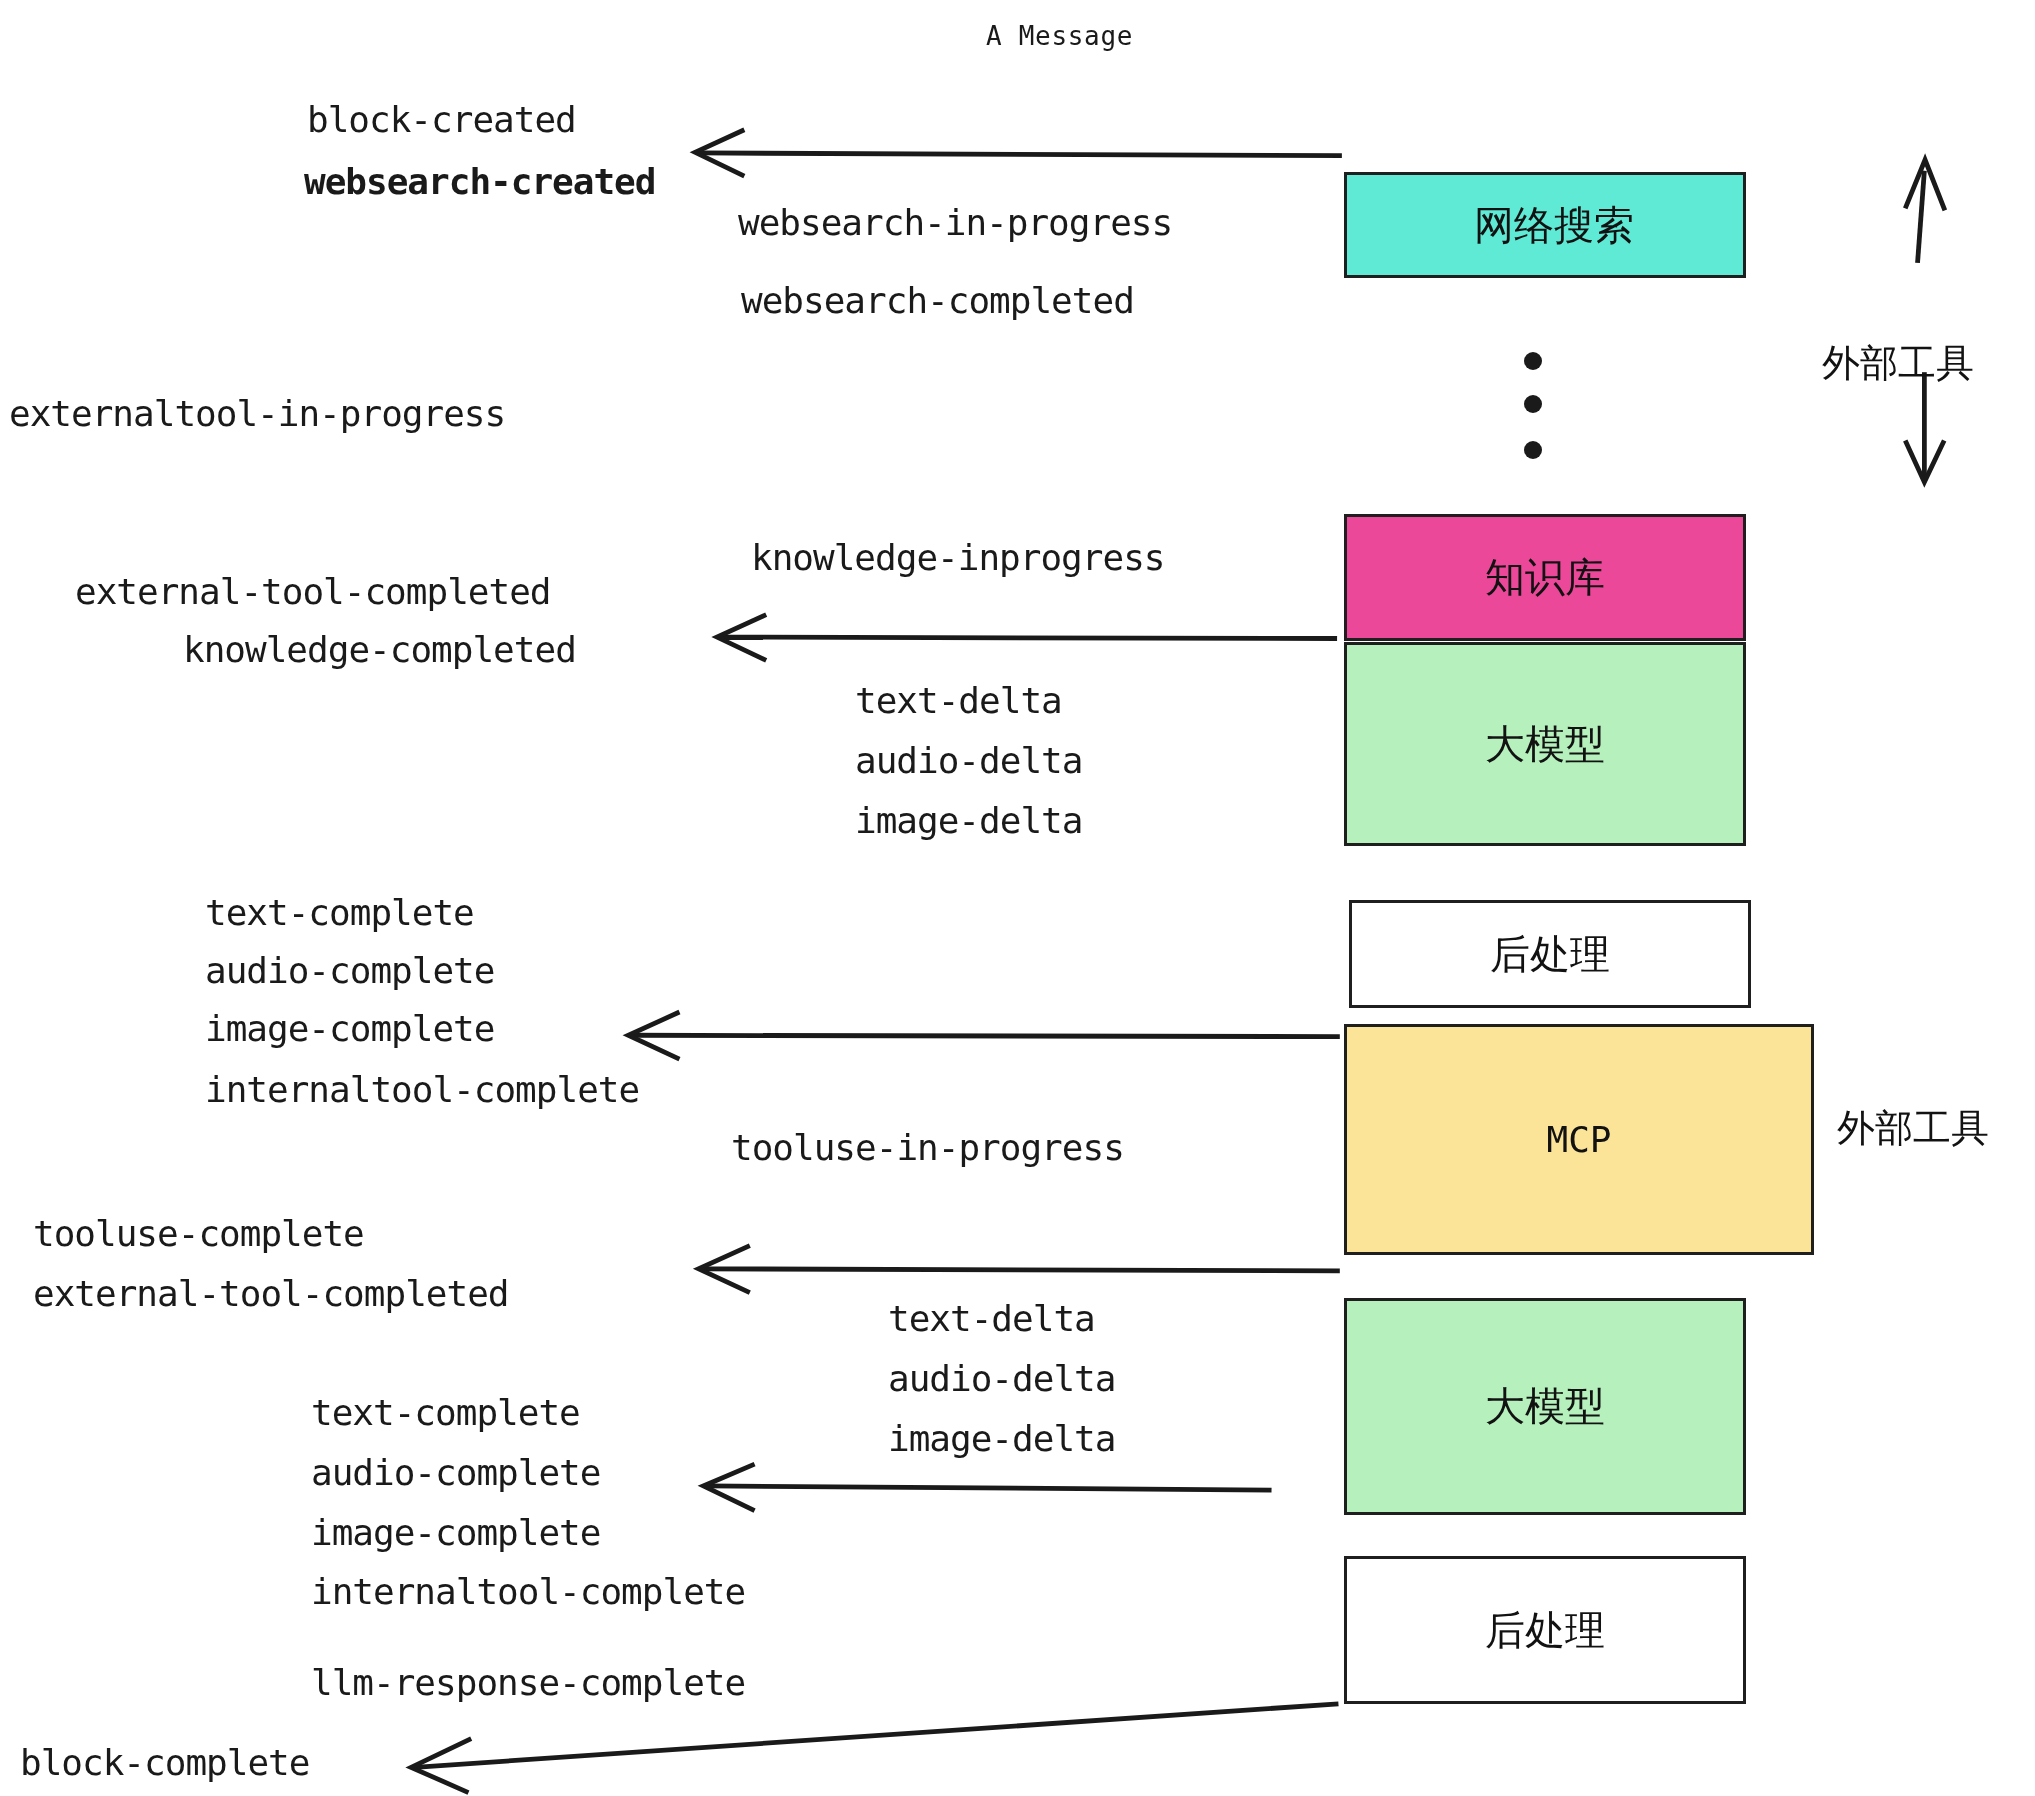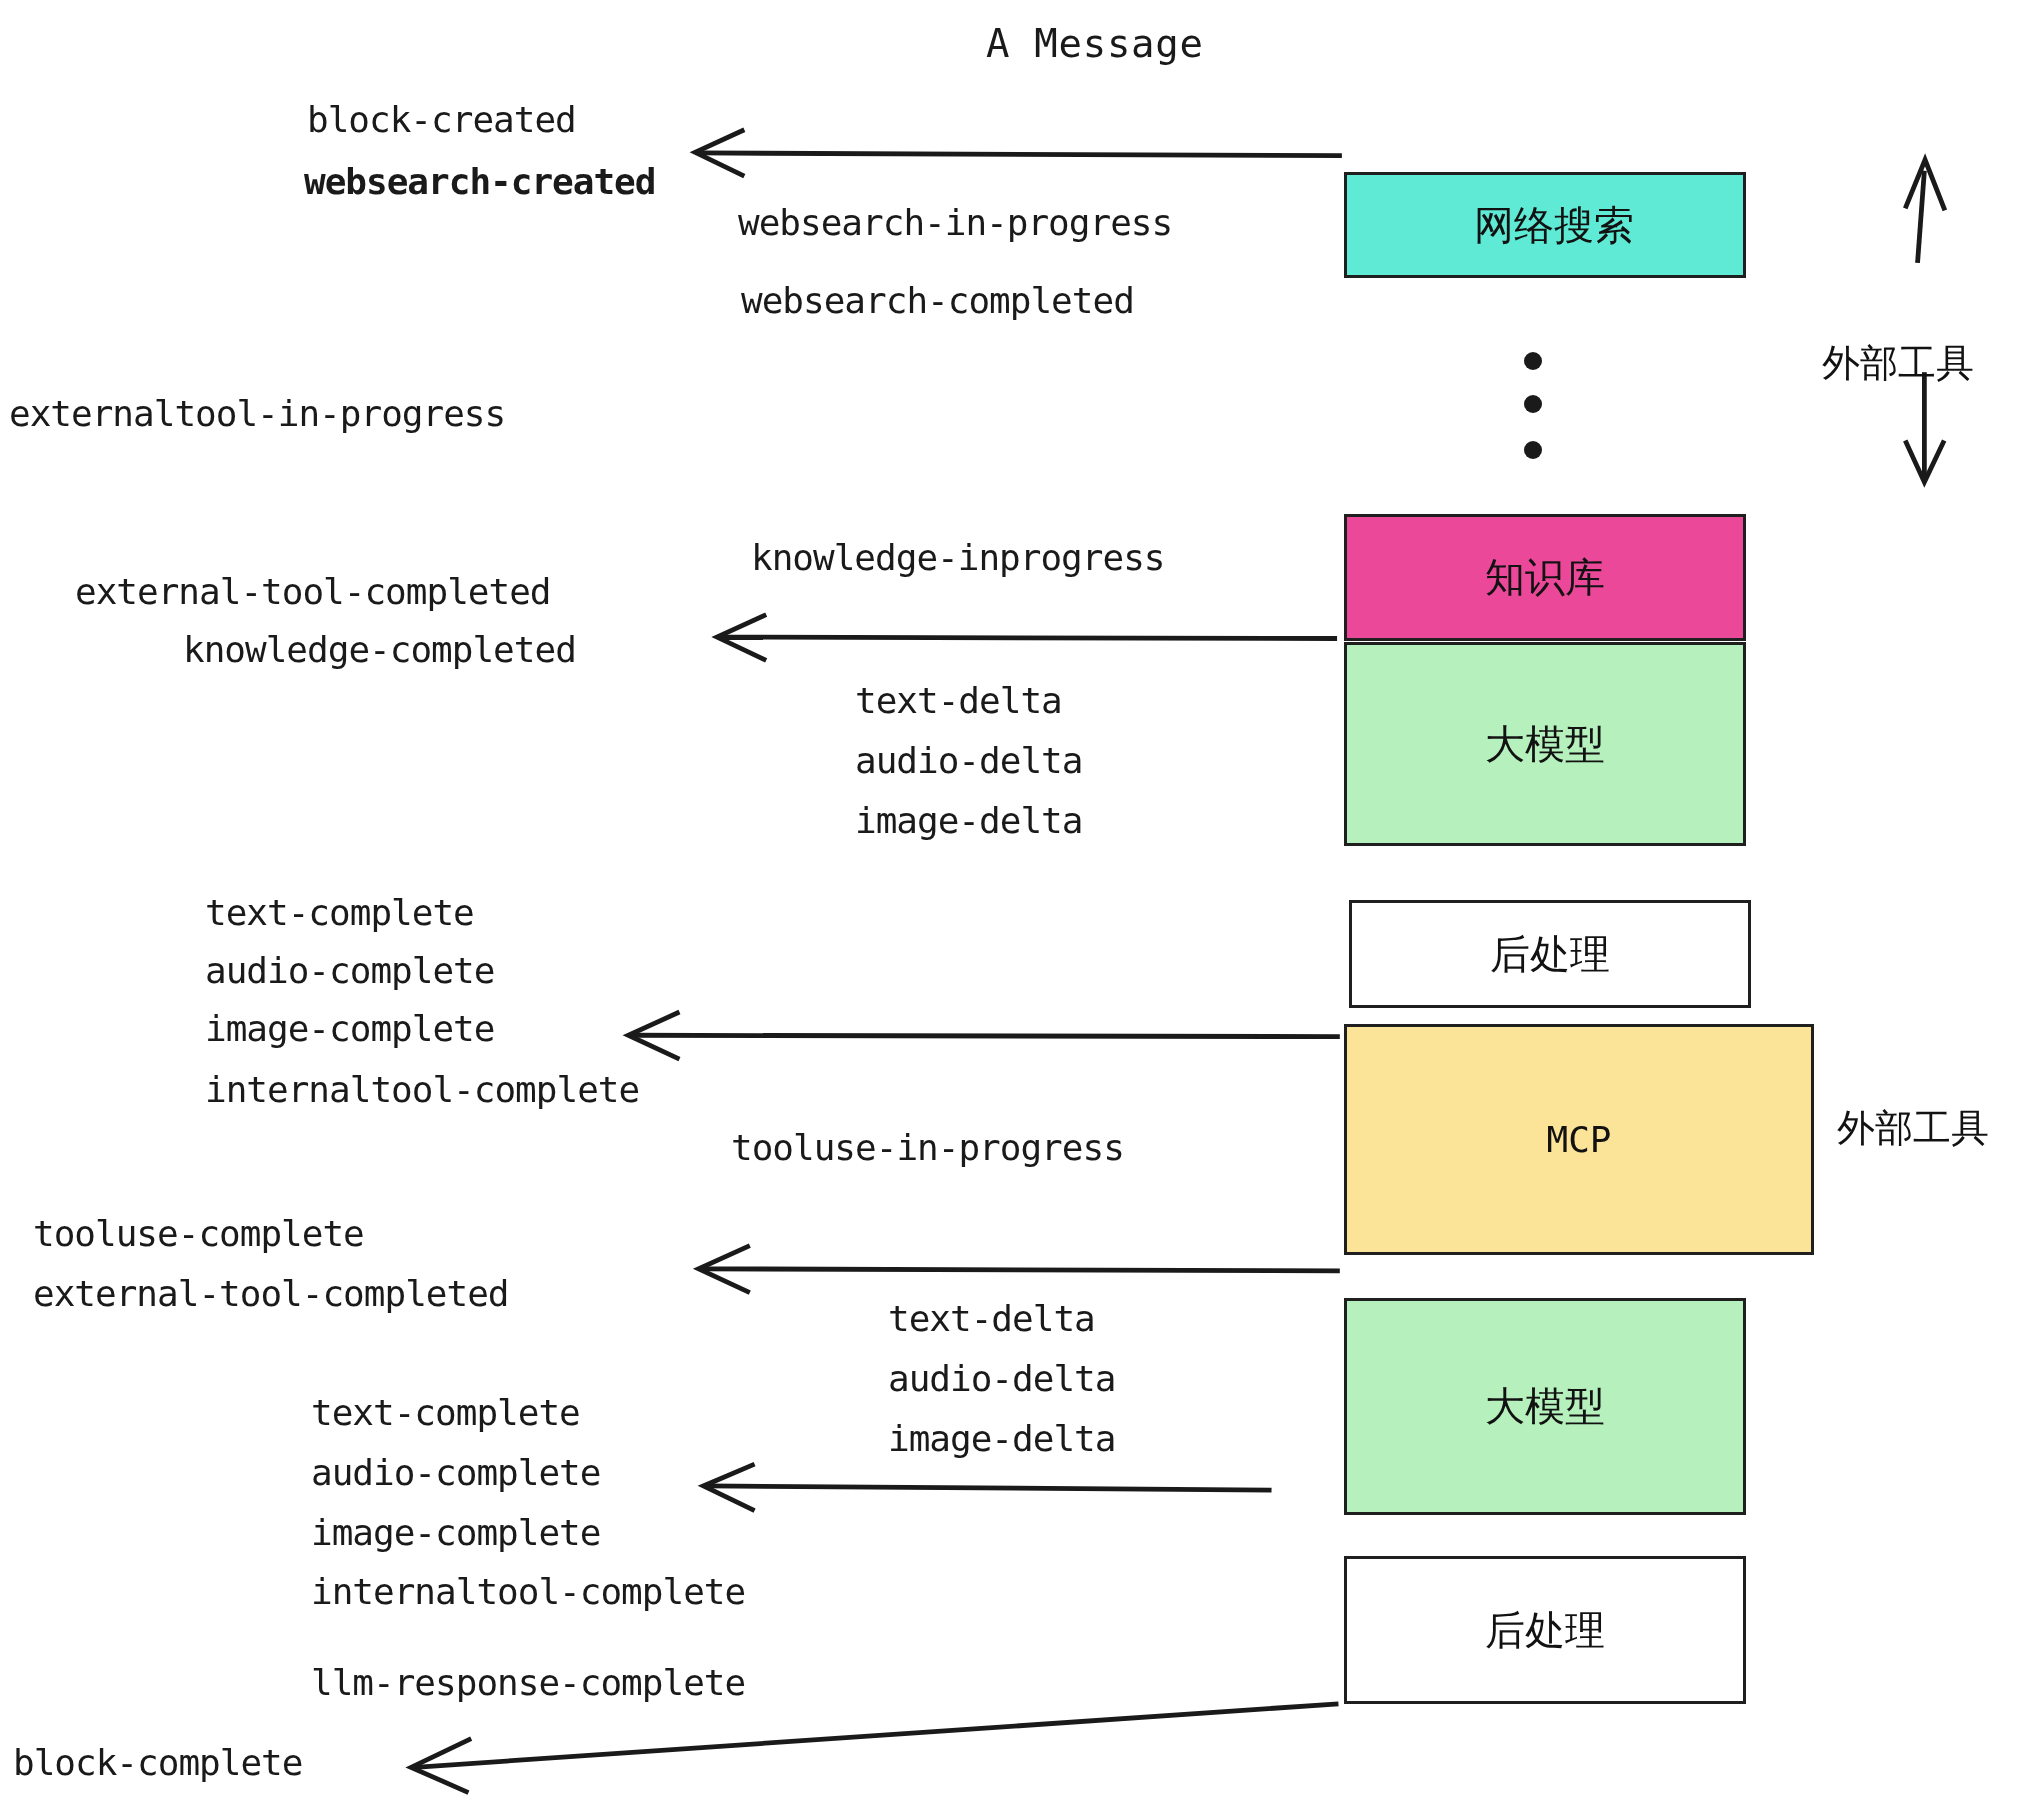--- a/index.html
+++ b/index.html
@@ -22,21 +22,21 @@
     font-family: "DejaVu Sans Mono", "Liberation Mono", monospace;
     font-size: 36px;
     line-height: 1;
     letter-spacing: -1px;
     color: #1a1a1a;
   }
   .title {
     position: absolute;
     white-space: nowrap;
     font-family: "DejaVu Sans Mono", "Liberation Mono", monospace;
-    font-size: 39px;
+    font-size: 26px;
     letter-spacing: 0.7px;
     color: #1a1a1a;
   }
   .node {
     position: absolute;
     box-sizing: border-box;
     border: 3.4px solid #1f1f1f;
     display: flex;
     align-items: center;
     justify-content: center;
@@ -147,21 +147,21 @@
   <div class="evt" style="left:33px;   top:1216px;">tooluse-complete</div>
   <div class="evt" style="left:33px;   top:1276px;">external-tool-completed</div>
   <div class="evt" style="left:888px; top:1301px;">text-delta</div>
   <div class="evt" style="left:888px; top:1361px;">audio-delta</div>
   <div class="evt" style="left:888px; top:1421px;">image-delta</div>
   <div class="evt" style="left:311px;  top:1395px;">text-complete</div>
   <div class="evt" style="left:311px;  top:1455px;">audio-complete</div>
   <div class="evt" style="left:311px;  top:1515px;">image-complete</div>
   <div class="evt" style="left:311px;  top:1574px;">internaltool-complete</div>
   <div class="evt" style="left:311px;  top:1665px;">llm-response-complete</div>
-  <div class="evt" style="left:13px;   top:1745px;">block-complete</div>
+  <div class="evt" style="left:20px;   top:1745px;">block-complete</div>
 
   <div class="node" style="left:1344px; top:172px; width:402px; height:106px; background:#5eead4;padding-left:18px;">
     <span>网络搜索</span>
   </div>
 
   <div class="node" style="left:1344px; top:514px; width:402px; height:127px; background:#ec4899;">
     <span>知识库</span>
   </div>
 
   <div class="node" style="left:1344px; top:642px; width:402px; height:204px; background:#b6f0bd;">

